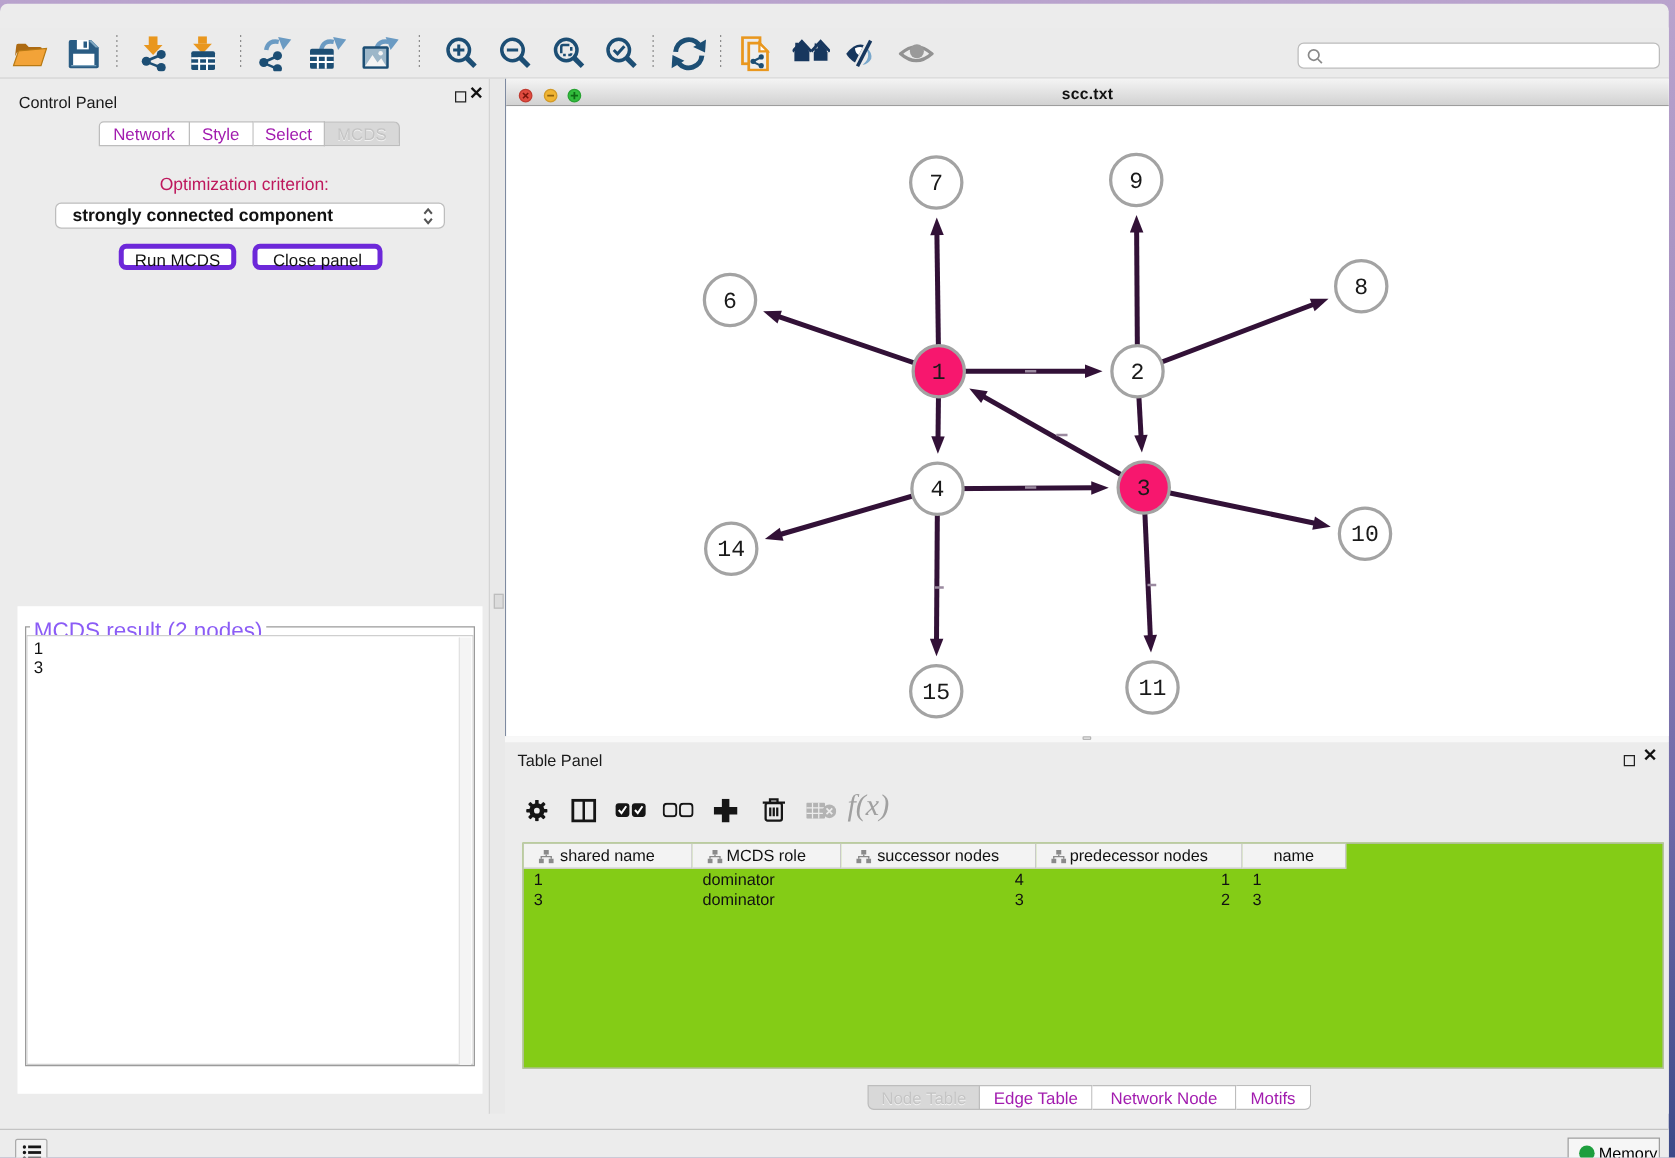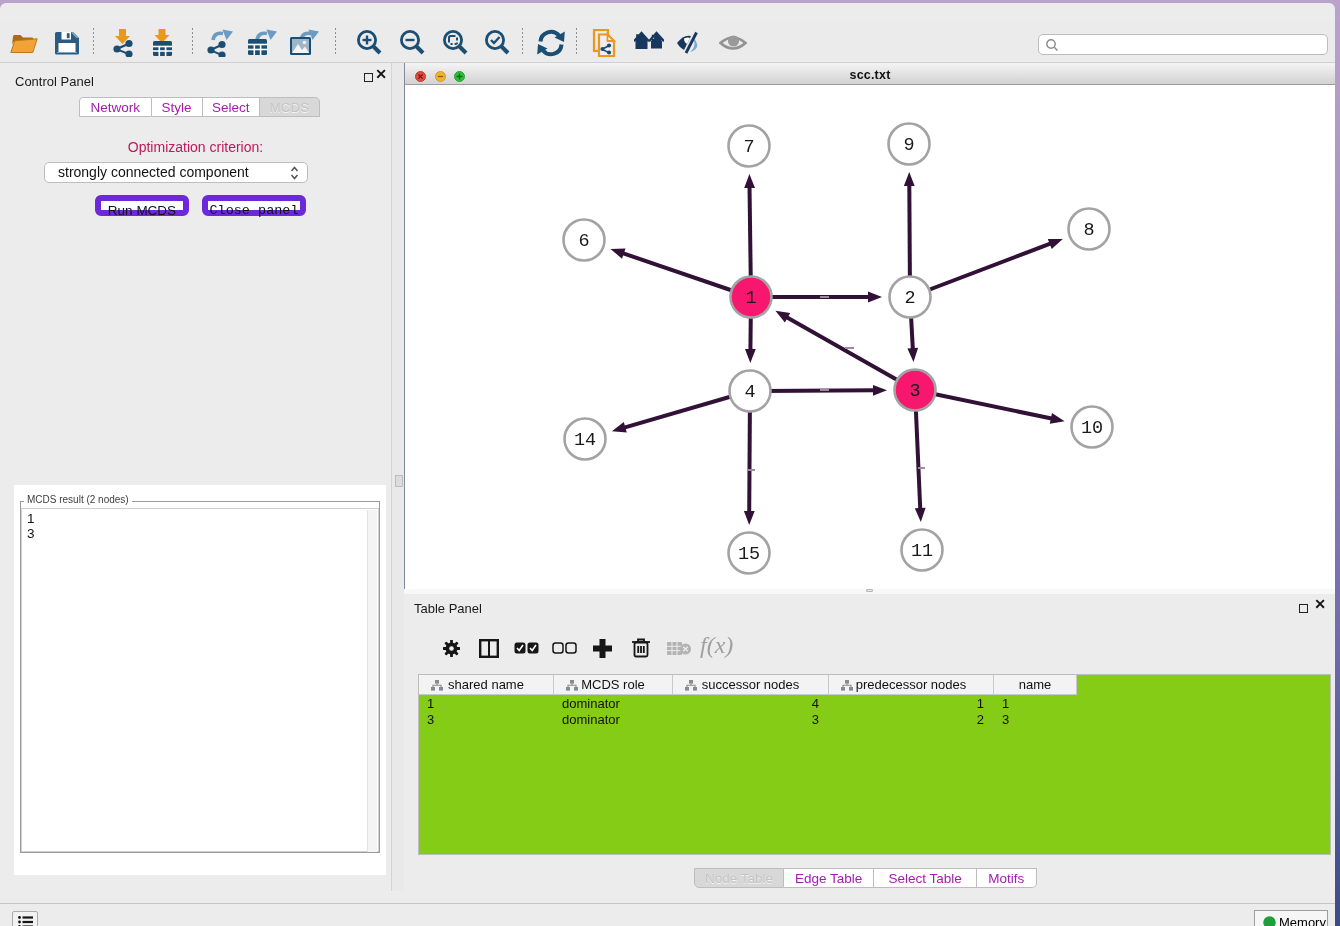--- a/index.html
+++ b/index.html
@@ -16,40 +16,40 @@
 .tbsep { position:absolute; top:6px; width:1px; height:28px; background:repeating-linear-gradient(180deg,#8e8e8e 0 2px,transparent 2px 4px); }
 #searchbox { position:absolute; left:1038px; top:12px; width:290px; height:21px; background:#fff; border:1px solid #bcbcbc; border-radius:5px; }
 
 #cpanel { position:absolute; left:0; top:60px; width:391px; height:828px; background:#ececec; }
 #cpanel .hdr { position:absolute; left:15px; top:11px; font-size:13px; color:#1a1a1a; }
 .tabs { position:absolute; display:flex; font-size:13.5px; }
 .tab { background:#fff; border:1px solid #bdbdbd; border-left:none; padding:0 9px; height:20px; line-height:19px; color:#a21caf; }
 .tab.first { border-left:1px solid #bdbdbd; border-radius:4px 0 0 0; }
 .tab.sel { background:#d8d8d8; color:#c4c4c4; border-radius:0 5px 0 0; text-shadow:0 1px 0 #f2f2f2; }
 #optlabel { position:absolute; left:0; top:76px; width:391px; text-align:center; font-size:14px; color:#be185d; }
-#dropdown { position:absolute; left:44px; top:99px; width:264px; height:21px; background:#fff; border:1px solid #bdbdbd; border-radius:5px; font-size:14px; line-height:19px; padding-left:13px; color:#111; }
-.btn { position:absolute; height:21px; background:#fff; border:6px solid #6d28d9; border-radius:6px; font-size:13.5px; text-align:center; line-height:19px; color:#111; }
+#dropdown { position:absolute; left:44px; top:99px; width:312px; height:21px; background:#fff; border:1px solid #bdbdbd; border-radius:5px; font-size:14px; line-height:19px; padding-left:13px; color:#111;font-weight:bold; }
+.btn { position:absolute; height:21px; background:#fff; border:4px solid #6d28d9; border-radius:6px; font-size:13.5px; text-align:center; line-height:19px; color:#111; }
 #mcdsbox { position:absolute; left:14px; top:422px; width:372px; height:390px; background:#fff; }
 #mcdsgroup { position:absolute; left:6px; top:16px; width:360px; height:352px; border:1px solid #9b9b9b; }
-#mcdslabel { position:absolute; left:10px; top:9px; background:#fff; padding:0 3px; font-size:10px; color:#404040; }
+#mcdslabel { position:absolute; left:10px; top:9px; background:#fff; padding:0 3px; font-size:18px; color:#8b5cf6; }
 #mcdstext { position:absolute; left:7px; top:23px; width:358px; height:344px; background:#fff; border:1px solid #cfcfcf; font-size:13.5px; line-height:15px; padding:2px 0 0 5px; color:#111; }
 #mcdsscroll { position:absolute; right:1px; top:1px; width:10px; height:342px; background:#f4f4f4; border-left:1px solid #e2e2e2; }
 
 #vsplit { position:absolute; left:391px; top:60px; width:13px; height:828px; background:#e9e9e9; border-left:1px solid #d4d4d4; }
 #vgrip { position:absolute; left:3px; top:412px; width:8px; height:12px; background:#dcdcdc; border:1px solid #bdbdbd; }
 
 #netframe { position:absolute; left:404px; top:60px; width:931px; height:526px; background:#fff; border-left:1px solid #7e8aa0; }
 #nettitle { position:absolute; left:0; top:0; width:100%; height:22px; background:linear-gradient(#f4f4f4,#d2d2d2); border-bottom:1px solid #9d9d9d; }
 #nettitle .t { position:absolute; width:100%; text-align:center; top:5px; font-size:12.5px; color:#111; font-weight:bold; letter-spacing:0.2px; }
 .mac { position:absolute; top:8px; width:11px; height:11px; border-radius:50%; }
 #netcanvas { position:absolute; left:0; top:22px; width:930px; height:504px; background:#fff; }
 
 #tpanel { position:absolute; left:404px; top:591px; width:931px; height:297px; background:#ececec; }
 #tpanel .hdr { position:absolute; left:10px; top:7px; font-size:13px; color:#1a1a1a; }
-#ttool { position:absolute; left:30px; top:36px; width:903px; height:30px;text-decoration:underline; }
+#ttool { position:absolute; left:8px; top:36px; width:903px; height:30px;text-decoration:underline; }
 #ttable { position:absolute; left:14px; top:80px; width:913px; height:181px; background:#84cc16; border:1px solid #bdbdbd; }
 .th { position:absolute; top:0; height:20px; background:#f3f3f3; border-right:1px solid #c9c9c9; border-bottom:1px solid #c9c9c9; font-size:13px; text-align:center; line-height:19px; color:#111; }
 .td { position:absolute; font-size:13px; color:#111; height:16px; line-height:16px; }
 #btabs { position:absolute; left:0; top:274px; width:931px; text-align:center; }
 
 #statusbar { position:absolute; left:0; top:888px; width:1335px; height:35px; background:#ececec; border-top:1px solid #c4c4c4;margin-top:12px; }
 #memorybtn { position:absolute; right:7px; top:6px; width:74px; height:23px; background:#f6f6f6; border:1px solid #9e9e9e; font-size:13px; line-height:21px; text-align:left; }
 #listbtn { position:absolute; left:12px; top:7px; width:26px; height:21px; background:#f2f2f2; border:1px solid #ababab; border-radius:2px; }
 svg { display:block; }
 </style>
@@ -218,21 +218,21 @@
       <div class="tab sel" style="padding:0 9.5px">MCDS</div>
     </div>
     <div id="optlabel">Optimization criterion:</div>
     <div id="dropdown">strongly connected component
       <svg class="abs" style="right:8px;top:3px" width="9" height="14" viewBox="0 0 9 14">
           <path d="M1.5 5 L4.5 1.5 L7.5 5" fill="none" stroke="#555" stroke-width="1.6"></path>
           <path d="M1.5 9 L4.5 12.5 L7.5 9" fill="none" stroke="#555" stroke-width="1.6"></path>
         </svg>
     </div>
     <div class="btn" style="left:95px;top:132px;width:94px;">Run MCDS</div>
-    <div class="btn" style="left:202px;top:132px;width:104px;font-family:Liberation Mono, monospace;">Close panel</div>
+    <div class="btn" style="left:202px;top:132px;width:104px;">Close panel</div>
     <div id="mcdsbox">
       <div id="mcdsgroup"></div>
       <div id="mcdslabel">MCDS result (2 nodes)</div>
       <div id="mcdstext">1<br>3<div id="mcdsscroll"></div></div>
     </div>
   </div>
   <div id="vsplit">
       <div id="vgrip"></div>
     </div>
 
@@ -432,21 +432,21 @@
       <div class="td" style="left:8px;top:37px;">3</div>
       <div class="td" style="left:143px;top:37px;">dominator</div>
       <div class="td" style="left:254px;top:37px;width:146px;text-align:right;">3</div>
       <div class="td" style="left:410px;top:37px;width:155px;text-align:right;">2</div>
       <div class="td" style="left:583px;top:37px;">3</div>
     </div>
     <div id="btabs">
       <div class="tabs" style="left:290px;top:0;">
         <div class="tab sel first" style="border-radius:0 0 0 5px;padding:0 10px">Node Table</div>
         <div class="tab" style="padding:0 11px">Edge Table</div>
-        <div class="tab" style="padding:0 14px">Select Table</div>
+        <div class="tab" style="padding:0 14px">Network Node</div>
         <div class="tab" style="border-radius:0 0 5px 0;padding:0 11.5px">Motifs</div>
       </div>
     </div>
   </div>
 
   <div id="statusbar">
     <div id="listbtn">
         <svg style="position:absolute;left:5px;top:4px" width="15" height="12" viewBox="0 0 15 12">
           <g fill="#161616">
             <circle cx="1.5" cy="1.5" r="1.4"></circle>

